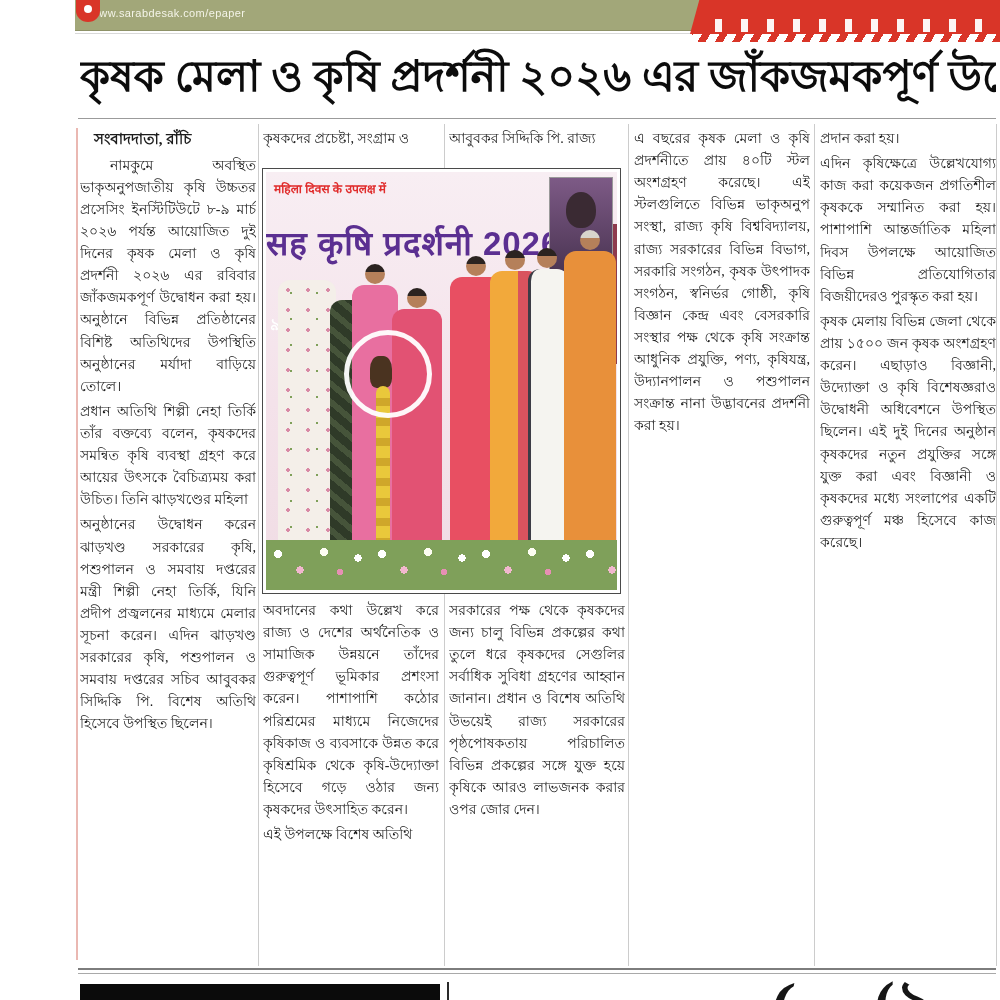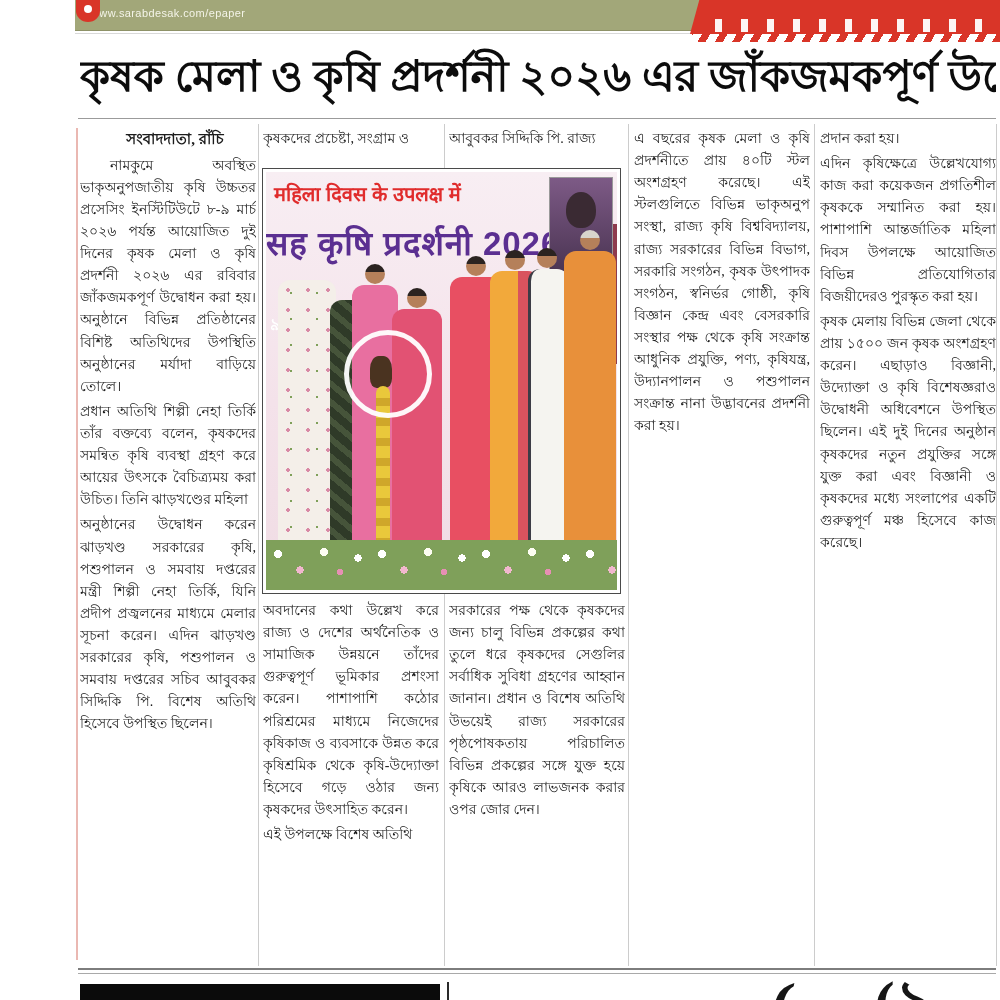--- a/index.html
+++ b/index.html
@@ -19,30 +19,30 @@
 
   
   .headline{position:absolute;left:80px;top:42px;width:916px;height:72px;font-size:43px;line-height:70px;
     font-weight:700;color:#0c0c0c;white-space:nowrap;overflow:hidden;}
   .headline-rule{position:absolute;left:78px;top:118px;width:918px;height:1px;background:#9b9b9b;}
 
   
   .col{position:absolute;top:128px;width:176px;height:838px;overflow:hidden;font-size:14px;line-height:1.58;text-align:justify;}
   .col p{margin:0 0 3px 0;}
   .indent{text-indent:30px;}
-  .dateline{font-weight:700;text-align:center;text-indent:14px;margin-bottom:2px;font-size:15px;}
+  .dateline{font-weight:700;text-align:left;text-indent:14px;margin-bottom:2px;font-size:15px;}
   .lead-line{height:30px;overflow:hidden;}
   .photo-spacer{height:442px;}
   .col-rule{position:absolute;top:124px;width:1px;height:842px;background:#cccccc;}
   .left-redline{position:absolute;left:76px;top:128px;width:2px;height:832px;background:#e6aba4;opacity:.85;}
 
   
   .photo{position:absolute;left:262px;top:168px;width:359px;height:426px;border:1px solid #4a4a4a;background:#fff;padding:3px;box-sizing:border-box;z-index:3;}
   .photo-inner{position:relative;width:100%;height:100%;overflow:hidden;background:linear-gradient(#f8eef3 0%,#f4e2ea 55%,#f0dce4 100%);}
-  .banner-top{position:absolute;left:8px;top:8px;font-size:20px;font-weight:700;color:#e02c2c;z-index:1;font-family:"Liberation Sans",sans-serif;}
+  .banner-top{position:absolute;left:8px;top:8px;font-size:12px;font-weight:700;color:#e02c2c;z-index:1;font-family:"Liberation Sans",sans-serif;}
   .banner-main{position:absolute;left:0;top:48px;width:100%;font-size:33px;font-weight:700;color:#5b2f91;z-index:1;white-space:nowrap;letter-spacing:1px;font-family:"Liberation Sans",sans-serif;}
   .banner-number{position:absolute;left:4px;top:140px;font-size:16px;font-weight:700;color:#ffffff;z-index:2;}
   .inset-photo{position:absolute;right:4px;top:5px;width:62px;height:94px;background:linear-gradient(#7d5a86,#4a3452);border:1px solid #999;z-index:2;}
   .inset-head{position:absolute;left:16px;top:14px;width:30px;height:36px;border-radius:50% 50% 45% 45%;background:#3a2a33;}
   .backdrop-maroon{position:absolute;left:286px;top:52px;width:70px;height:140px;background:#8e3b4e;z-index:1;}
   .person{position:absolute;z-index:2;}
   .head{width:20px;height:20px;border-radius:50%;margin:0 auto 1px auto;background:linear-gradient(#2b2320 42%,#b5805a 42%);}
   .body{border-radius:12px 12px 0 0;width:100%;}
   .ring{position:absolute;left:78px;top:158px;width:78px;height:78px;border:5px solid rgba(255,255,255,.95);border-radius:50%;z-index:4;}
   .lamp{position:absolute;left:104px;top:184px;width:22px;height:32px;background:#4a3320;border-radius:40% 40% 30% 30%;z-index:3;}

